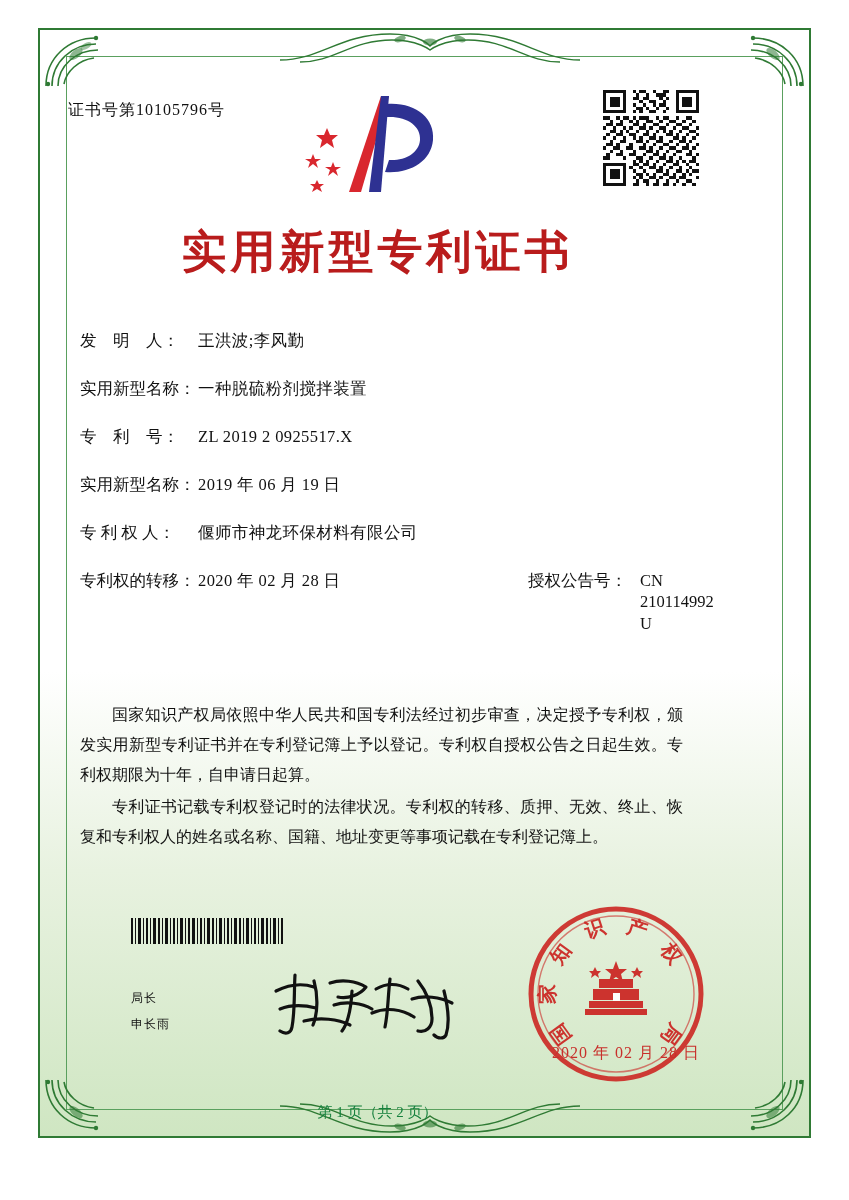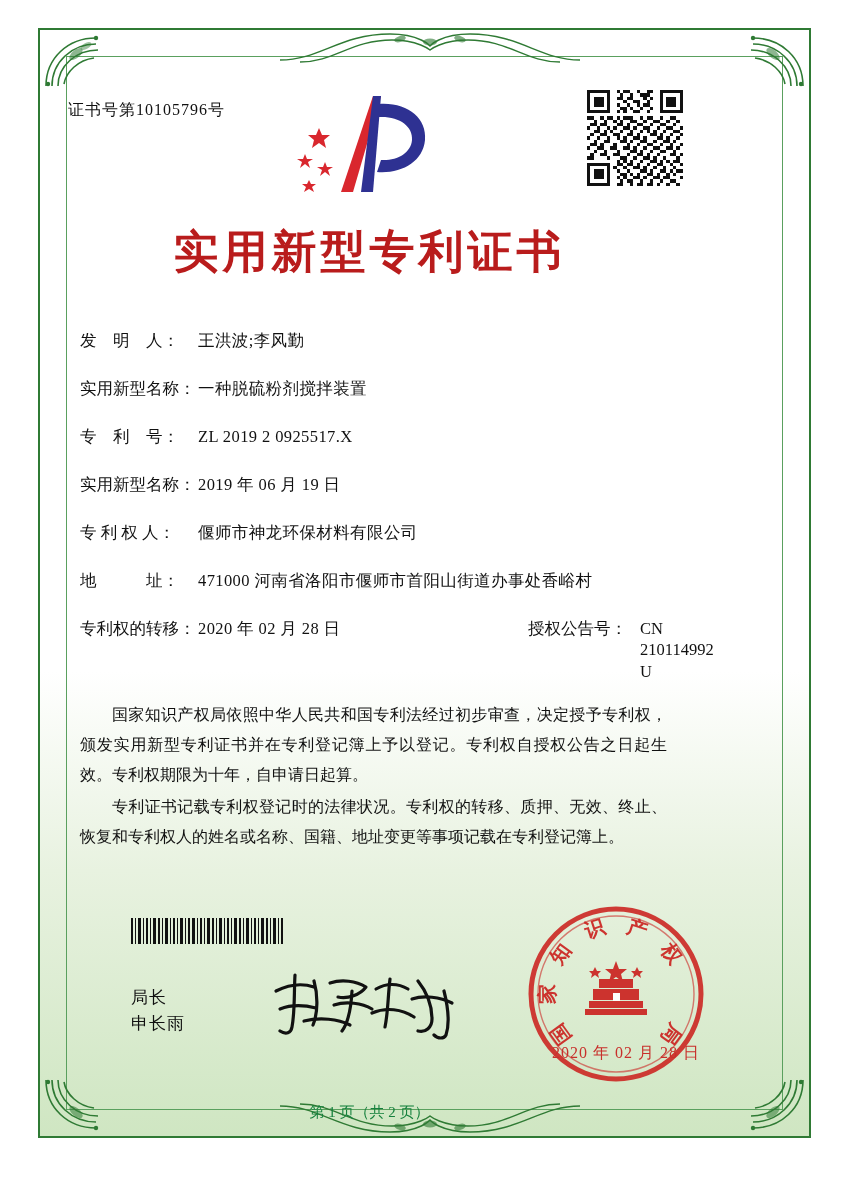--- a/index.html
+++ b/index.html
@@ -13,20 +13,21 @@
     font-family: "Liberation Serif", "DejaVu Serif", serif;
     color: #111;
     overflow: hidden;
   }
 
   .page {
     position: relative;
     width: 739px;
     height: 1200px;
     background: #ffffff;
+    padding-left: 16px;
   }
 
   
   .cert {
     position: absolute;
     left: 38px;
     top: 28px;
     width: 773px;
     height: 1110px;
     background:
@@ -157,21 +158,21 @@
     top: 918px;
     width: 152px;
     height: 26px;
   }
 
   
   .sig-label {
     position: absolute;
     left: 131px;
     top: 985px;
-    font-size: 17px;
+    font-size: 12px;
     line-height: 26px;
     letter-spacing: 1px;
   }
   .sig-hand {
     position: absolute;
     left: 268px;
     top: 965px;
     width: 200px;
     height: 78px;
   }
@@ -541,24 +542,20 @@
       <div class="fvalue">ZL 2019 2 0925517.X</div>
     </div>
     <div class="frow">
       <div class="flabel">实用新型名称：</div>
       <div class="fvalue">2019 年 06 月 19 日</div>
     </div>
     <div class="frow">
       <div class="flabel">专 利 权 人：</div>
       <div class="fvalue">偃师市神龙环保材料有限公司</div>
     </div>
-    <div class="frow">
-      <div class="flabel">地　　　址：</div>
-      <div class="fvalue">471000 河南省洛阳市偃师市首阳山街道办事处香峪村</div>
-    </div>
     <div class="frow dual">
       <div class="flabel">专利权的转移：</div>
       <div class="fvalue">2020 年 02 月 28 日</div>
       <div class="flabel2">授权公告号：</div>
       <div class="fvalue2">CN 210114992 U</div>
     </div>
   </div>
 
   <div class="paras">
     <p>国家知识产权局依照中华人民共和国专利法经过初步审查，决定授予专利权，颁发实用新型专利证书并在专利登记簿上予以登记。专利权自授权公告之日起生效。专利权期限为十年，自申请日起算。</p>

